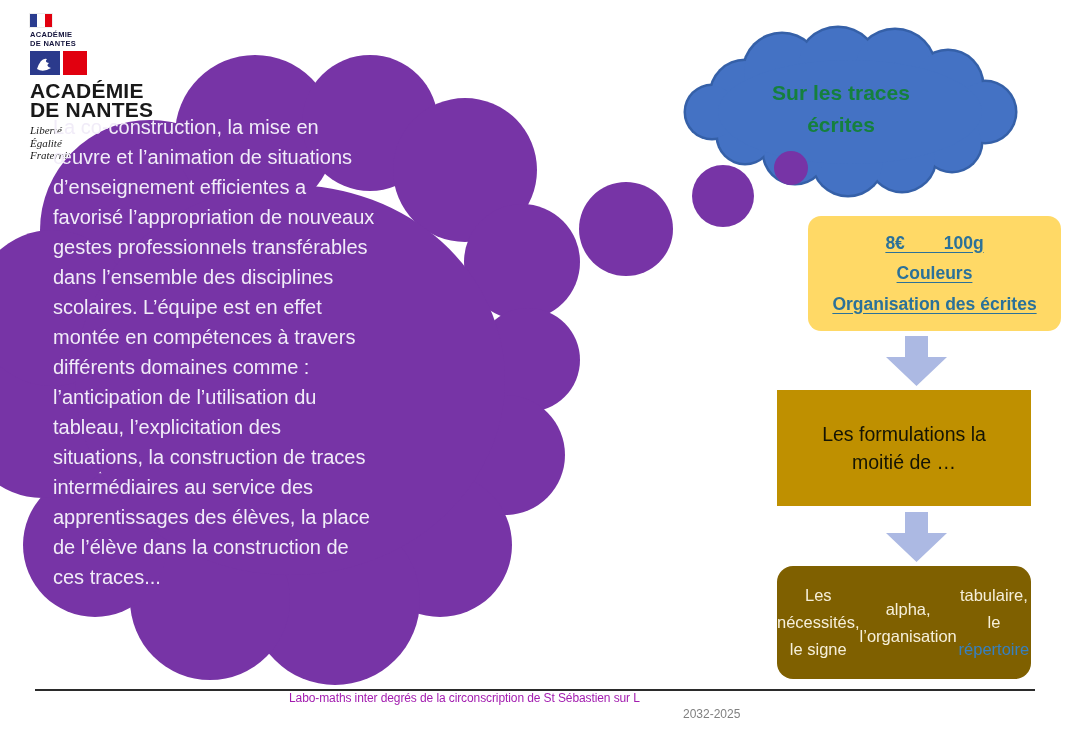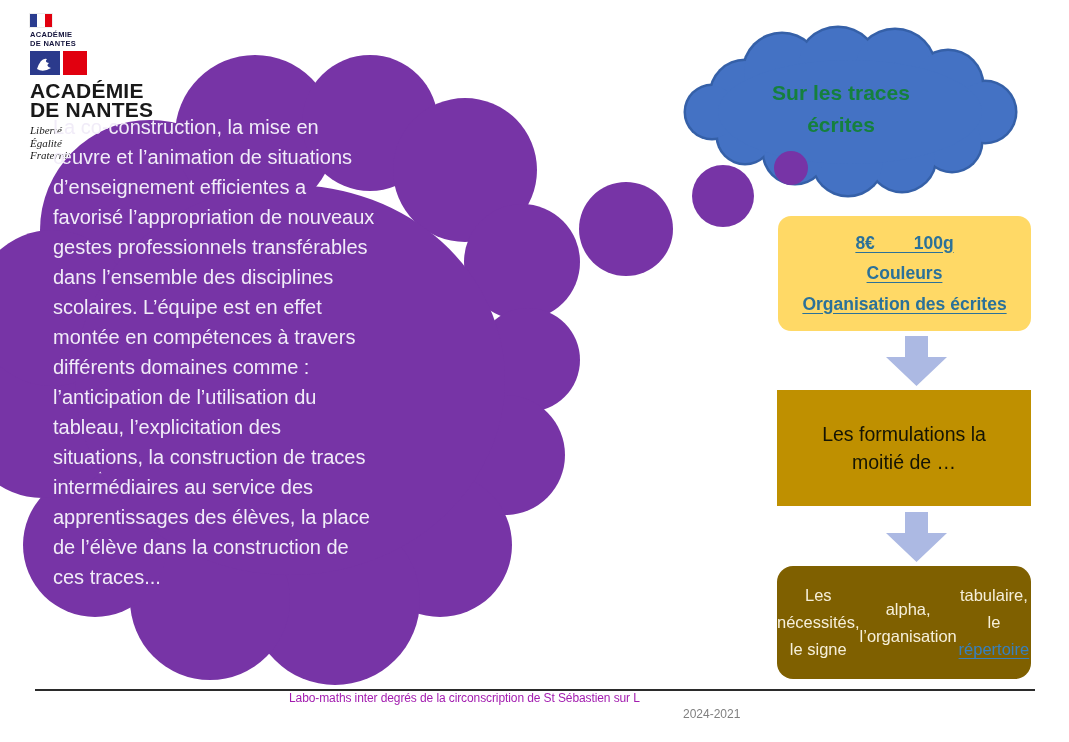--- a/index.html
+++ b/index.html
@@ -28,35 +28,35 @@
 
   
   .cloud-text{position:absolute;left:53px;top:112px;width:430px;z-index:3;
               color:#F1ECF8;font-size:20px;line-height:30px;
               white-space:pre-line;}
   .blue-cloud-text{position:absolute;left:740px;top:77px;width:202px;z-index:3;
               color:#15803d;font-size:21px;font-weight:bold;line-height:32px;
               text-align:center;white-space:pre-line;}
 
   
-  .links-box{position:absolute;left:778px;top:216px;width:253px;height:115px;
+  .links-box{position:absolute;left:808px;top:216px;width:253px;height:115px;
              background:#FFD966;border-radius:13px;z-index:3;box-sizing:border-box;
              display:flex;flex-direction:column;align-items:center;
              justify-content:space-evenly;padding:7px 0;}
   .links-box a{color:#2B7199;font-size:17.5px;font-weight:600;
                text-decoration:underline;text-underline-offset:3px;cursor:pointer;}
   .mid-box{position:absolute;left:777px;top:390px;width:254px;height:116px;
            background:#BF9000;border-radius:0;z-index:3;display:flex;
            align-items:center;justify-content:center;text-align:center;
            color:#141404;font-size:19.5px;line-height:28px;white-space:pre-line;}
   .bottom-box{position:absolute;left:777px;top:566px;width:254px;height:113px;
            background:#7F6000;border-radius:16px;z-index:3;display:flex;
            flex-direction:row;align-items:center;justify-content:center;
            text-align:center;color:#F6EFD9;font-size:16.5px;line-height:27px;}
-  .bottom-box a{color:#3680C0;text-decoration:underline;text-underline-offset:3px;cursor:pointer;margin-top:36px;}
+  .bottom-box a{color:#3680C0;text-underline-offset:3px;cursor:pointer;margin-top:36px;}
 
   
   .footer-line{position:absolute;left:35px;top:689px;width:1000px;height:2px;
                background:#2B2B2B;z-index:2;}
   .footer-label{position:absolute;left:289px;top:691px;font-size:12px;
                 color:#a21caf;z-index:2;letter-spacing:-.1px;}
   .footer-year{position:absolute;left:683px;top:707px;font-size:12px;
                color:#808080;z-index:2;}
 </style>
 </head>
@@ -180,15 +180,15 @@
 moitié de …</div>
 
   <div class="bottom-box">
     <span>Les nécessités, le signe</span>
     <span>alpha, l’organisation</span>
     <span><span>tabulaire, le </span><a>répertoire</a></span>
   </div>
 
   <div class="footer-line"></div>
   <div class="footer-label">Labo-maths inter degrés de la circonscription de St Sébastien sur L</div>
-  <div class="footer-year">2024-2021</div>
+  <div class="footer-year">2032-2025</div>
 
 </div>
 
 </body></html>

